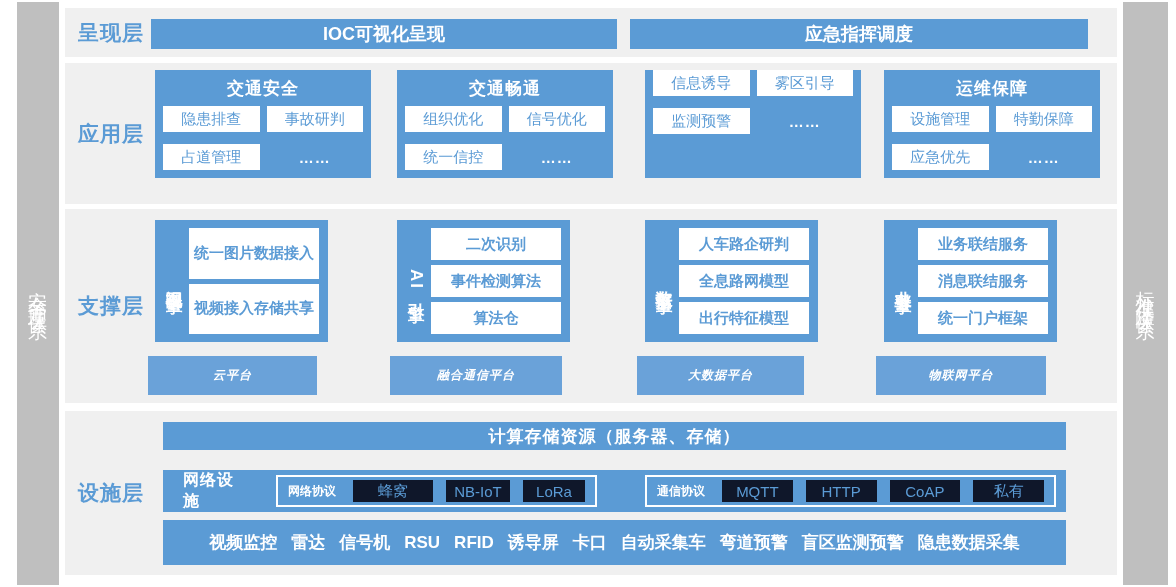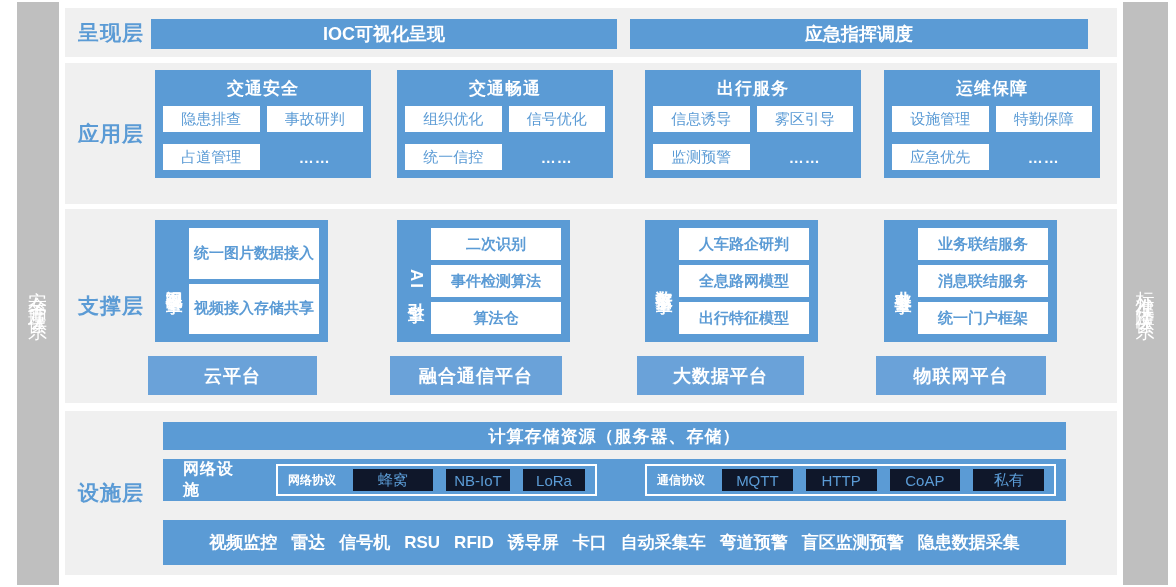--- a/index.html
+++ b/index.html
@@ -34,26 +34,26 @@
   .app-grid{display:grid;grid-template-columns:1fr 1fr;gap:12px 7px;}
   .chip{background:#fff;color:#5b9bd5;font-size:15px;height:26px;display:flex;align-items:center;justify-content:center;}
   .dots{background:transparent;color:#fff;font-weight:bold;font-size:15px;letter-spacing:1px;}
   .g1{left:90px;} .g2{left:332px;} .g3{left:580px;} .g4{left:819px;}
 
   
   .engine{position:absolute;top:11px;width:173px;height:122px;display:flex;box-sizing:border-box;padding:8px 9px 8px 4px;}
   .engine .elabel{writing-mode:vertical-rl;text-orientation:mixed;color:#fff;font-size:17px;font-weight:bold;letter-spacing:2px;display:flex;align-items:center;justify-content:center;width:30px;line-height:1;}
   .engine .eitems{flex:1;display:flex;flex-direction:column;gap:5px;}
   .engine .eitem{background:#fff;color:#5b9bd5;font-size:15px;font-weight:bold;flex:1;display:flex;align-items:center;justify-content:center;text-align:center;line-height:1.25;padding:0 4px;}
-  .platform{position:absolute;top:147px;height:39px;background:#6aa2d9;color:#fff;font-size:18px;font-weight:bold;display:flex;align-items:center;justify-content:center;letter-spacing:1px;}
+  .platform{position:absolute;top:147px;height:39px;background:#6aa2d9;color:#fff;font-size:12px;font-weight:bold;display:flex;align-items:center;justify-content:center;letter-spacing:1px;font-style:italic;}
   .pf1{left:83px;width:169px;} .pf2{left:325px;width:172px;} .pf3{left:572px;width:167px;} .pf4{left:811px;width:170px;}
 
   
   .compute-bar{position:absolute;left:98px;top:11px;width:903px;height:28px;display:flex;align-items:center;justify-content:center;font-size:17px;font-weight:bold;letter-spacing:1px;}
-  .network-row{position:absolute;left:98px;top:48px;width:903px;height:42px;display:flex;align-items:center;box-sizing:border-box;padding:0 10px 0 20px;}
+  .network-row{position:absolute;left:98px;top:59px;width:903px;height:42px;display:flex;align-items:center;box-sizing:border-box;padding:0 10px 0 20px;}
   .network-row .ntitle{font-size:16px;font-weight:bold;letter-spacing:1px;margin-right:38px;}
   .proto-box{border:2px solid #fff;height:32px;display:flex;align-items:center;box-sizing:border-box;padding:4px 10px;gap:13px;}
   .proto-box .plabel{font-size:12px;font-weight:bold;margin-right:4px;white-space:nowrap;}
   .proto-chip{background:#0f172a;color:#5b9bd5;font-size:15px;height:22px;display:flex;align-items:center;justify-content:center;}
   .proto-box.net{width:322px;margin-right:48px;}
   .proto-box.comm{width:411px;}
   .net .c1{width:80px;} .net .c2{width:64px;} .net .c3{width:62px;}
   .comm .proto-chip{width:82px;}
   .devices-bar{position:absolute;left:98px;top:109px;width:903px;height:45px;display:flex;align-items:center;justify-content:center;gap:14px;font-size:17px;font-weight:bold;}
   .devices-bar span{white-space:nowrap;}
@@ -93,21 +93,20 @@
       <div class="title">交通畅通</div>
       <div class="app-grid">
         <div class="chip">组织优化</div>
         <div class="chip">信号优化</div>
         <div class="chip">统一信控</div>
         <div class="chip dots">……</div>
       </div>
     </div>
 
     <div class="app-group blue g3">
-      <div class="title">出行服务</div>
       <div class="app-grid">
         <div class="chip">信息诱导</div>
         <div class="chip">雾区引导</div>
         <div class="chip">监测预警</div>
         <div class="chip dots">……</div>
       </div>
     </div>
 
     <div class="app-group blue g4">
       <div class="title">运维保障</div>

